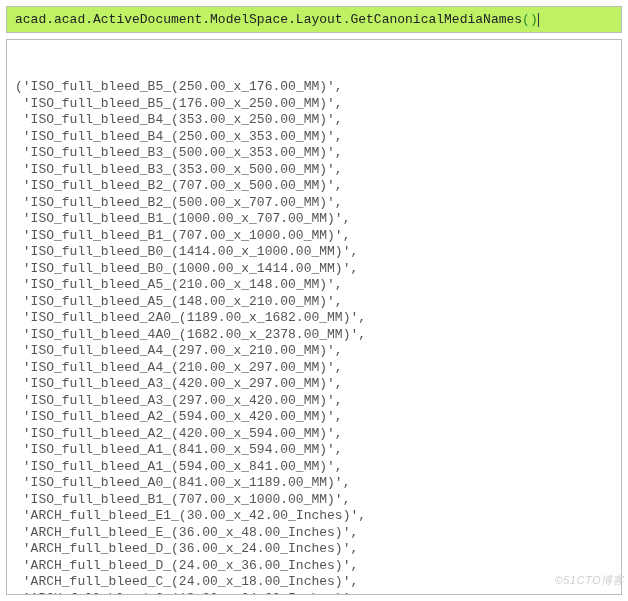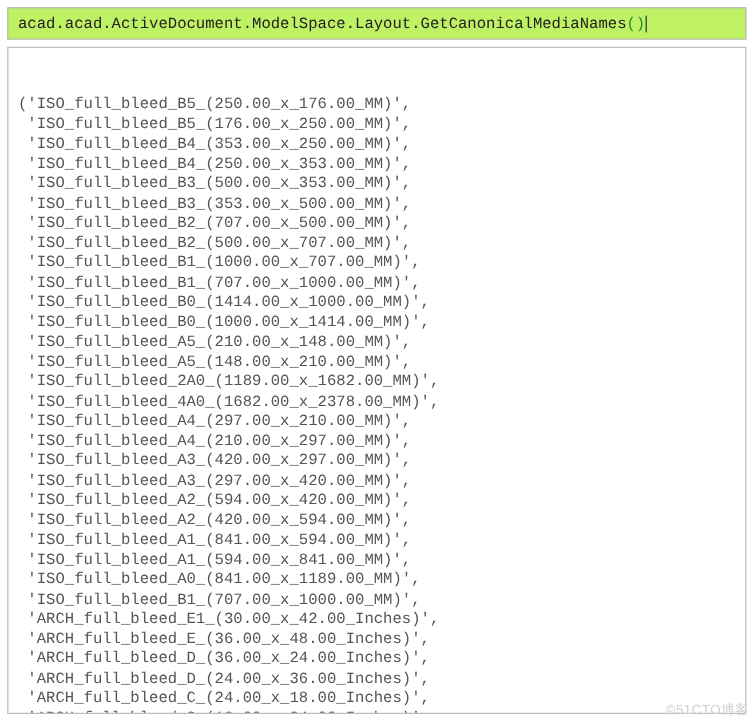--- a/index.html
+++ b/index.html
@@ -47,25 +47,26 @@
       font-size: 13px;
       line-height: 16.5px;
       color: #555;
       white-space: pre;
       height: 556px;
       overflow: hidden;
     }
     .watermark {
       position: absolute;
       right: 4px;
-      bottom: 2px;
+      bottom: 13px;
       font-size: 11px;
       color: #d0d0d0;
       font-family: Arial, sans-serif;
       letter-spacing: 0.5px;
+      font-style: italic;
     }
   </style>
 </head>
 <body>
 
 <div class="code-input">
   <span class="cmd-black">acad.acad.ActiveDocument.ModelSpace.Layout.GetCanonicalMediaNames</span><span class="cmd-green">()</span><span class="cursor"></span>
 </div>
 
 <div class="output-box">

